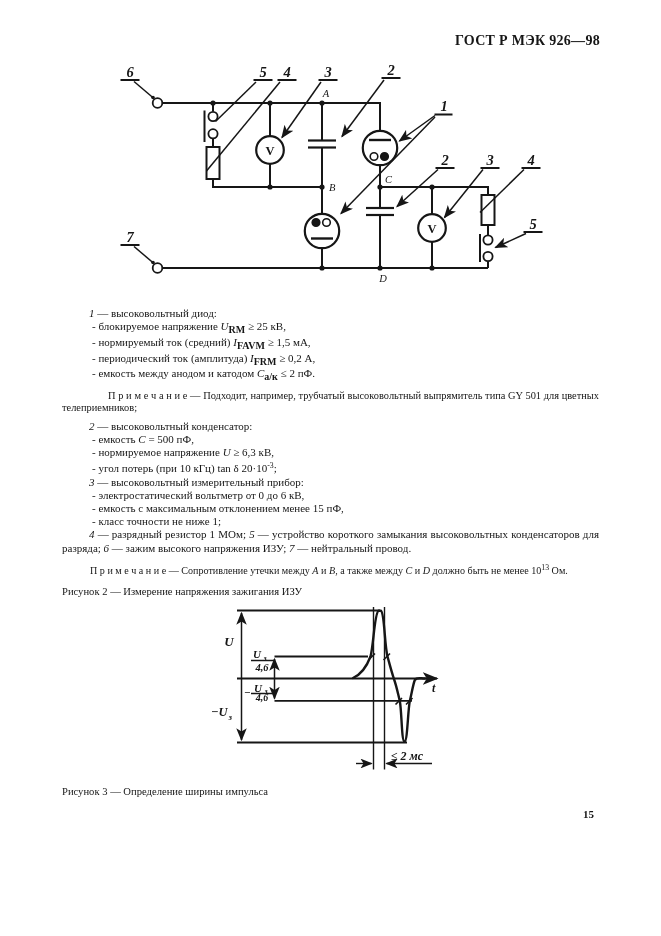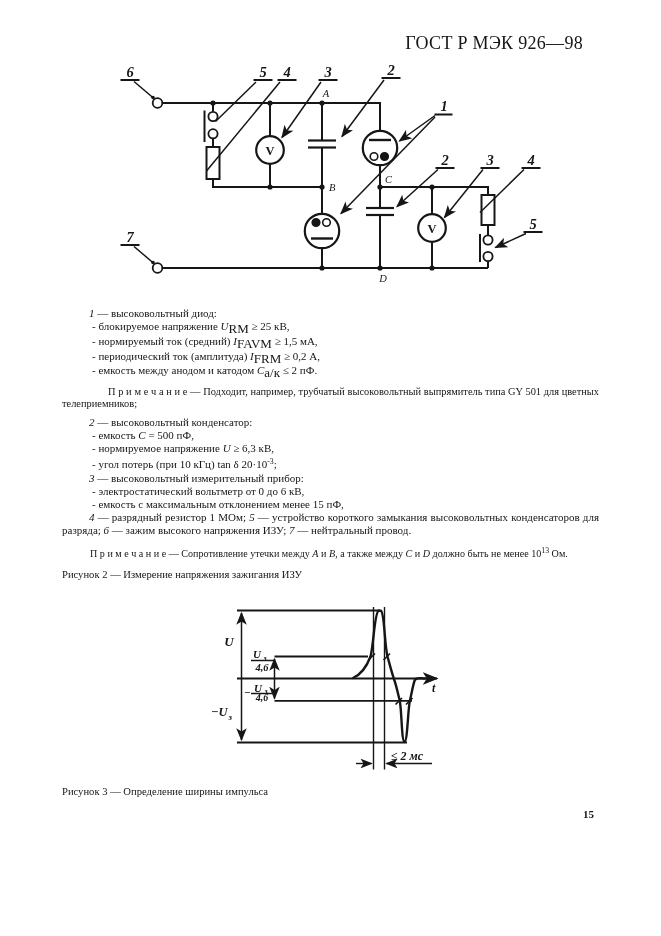--- a/index.html
+++ b/index.html
@@ -1,33 +1,33 @@
 <!DOCTYPE html>
 <html><head>
 <meta charset="utf-8">
 <style>
   html,body{margin:0;padding:0;}
   body{width:661px;height:936px;background:#ffffff;position:relative;
        font-family:"Liberation Serif",serif;color:#161616;overflow:hidden;}
-  .header{position:absolute;top:33px;right:78px;font-weight:normal;font-size:18px;letter-spacing:.3px;}
+  .header{position:absolute;top:33px;right:61px;font-weight:bold;font-size:14px;letter-spacing:.3px;}
   svg{position:absolute;overflow:visible;}
   .circuit{left:100px;top:55px;width:470px;height:240px;}
   .graph{left:210px;top:595px;width:250px;height:190px;}
   .legend{position:absolute;left:62px;top:307px;width:537px;font-size:11px;line-height:13.2px;}
   .p-indent{text-indent:27px;}
   .item{padding-left:30px;}
   .mt{margin-top:5px;}
   .note{font-size:10.4px;line-height:12.6px;text-indent:46px;text-align:justify;margin-top:6.5px;}
   .note2{font-size:10.1px;line-height:12.6px;text-indent:28px;margin-top:7px;}
   .para{text-indent:27px;text-align:justify;}
   .caption{margin-top:8px;font-size:10.6px;}
   .caption3{position:absolute;left:62px;top:786px;width:537px;text-align:left;font-size:10.6px;}
   .pagenum{position:absolute;left:583px;top:808px;font-size:11px;font-weight:bold;}
   .s-i{font-style:italic;}
-  .s-sub{font-size:13px;vertical-align:-2.5px;}
+  .s-sub{font-size:10px;vertical-align:-2.5px;font-weight:bold;}
   .s-sup{font-size:7.8px;vertical-align:4px;}
   .lbl{font-style:italic;font-weight:bold;font-size:14.5px;}
   .nd{font-style:italic;font-size:10.5px;}
   .vm{font-weight:bold;font-size:12.5px;}
   .gt{font-style:italic;font-weight:bold;}
 </style>
 </head>
 <body>
 
 <div>
@@ -171,20 +171,21 @@
     <div class="item"><span>- периодический ток (амплитуда) </span><span class="s-i">I</span><span class="s-sub">FRM</span><span> ≥ 0,2 А,</span></div>
     <div class="item"><span>- емкость между анодом и катодом </span><span class="s-i">C</span><span class="s-sub">а/к</span><span> ≤ 2 пФ.</span></div>
     <div class="note"><span>П р и м е ч а н и е — Подходит, например, трубчатый высоковольтный выпрямитель типа GY 501 для цветных телеприемников;</span></div>
     <div class="p-indent mt"><span class="s-i">2</span><span> — высоковольтный конденсатор:</span></div>
     <div class="item"><span>- емкость </span><span class="s-i">C</span><span> = 500 пФ,</span></div>
     <div class="item"><span>- нормируемое напряжение </span><span class="s-i">U</span><span> ≥ 6,3 кВ,</span></div>
     <div class="item"><span>- угол потерь (при 10 кГц) tan δ 20·10</span><span class="s-sup">-3</span><span>;</span></div>
     <div class="p-indent"><span class="s-i">3</span><span> — высоковольтный измерительный прибор:</span></div>
     <div class="item"><span>- электростатический вольтметр от 0 до 6 кВ,</span></div>
     <div class="item"><span>- емкость с максимальным отклонением менее 15 пФ,</span></div>
+    <div class="item"><span>- класс точности не ниже 1;</span></div>
     <div class="para"><span class="s-i">4</span><span> — разрядный резистор 1 МОм; </span><span class="s-i">5</span><span> — устройство короткого замыкания высоковольтных конденсаторов для разряда; </span><span class="s-i">6</span><span> — зажим высокого напряжения ИЗУ; </span><span class="s-i">7</span><span> — нейтральный провод.</span></div>
     <div class="note2"><span>П р и м е ч а н и е — Сопротивление утечки между </span><span class="s-i">A</span><span> и </span><span class="s-i">B</span><span>, а также между </span><span class="s-i">C</span><span> и </span><span class="s-i">D</span><span> должно быть не менее 10</span><span class="s-sup">13</span><span> Ом.</span></div>
     <div class="caption">Рисунок 2 — Измерение напряжения зажигания ИЗУ</div>
   </div>
 
   <svg class="graph" viewBox="210 595 250 190" fill="none" stroke="#161616">
     <defs>
       <marker id="arrG" viewBox="0 0 10 8" refX="9" refY="4" markerWidth="9" markerHeight="7" orient="auto-start-reverse">
         <path d="M0,0 L10,4 L0,8 L2.5,4 Z" fill="#161616" stroke="none"></path>
       </marker>

